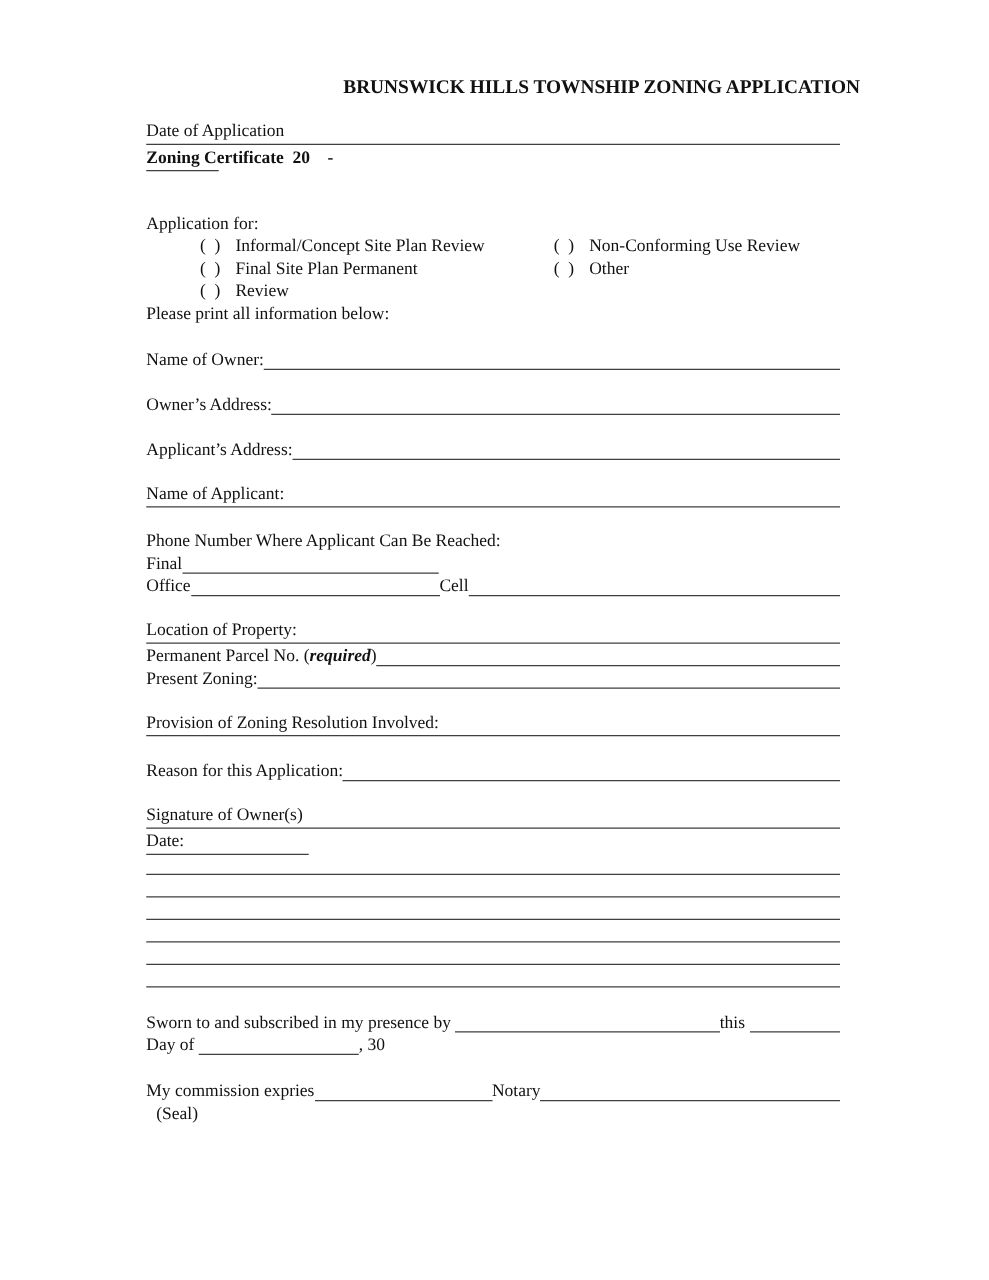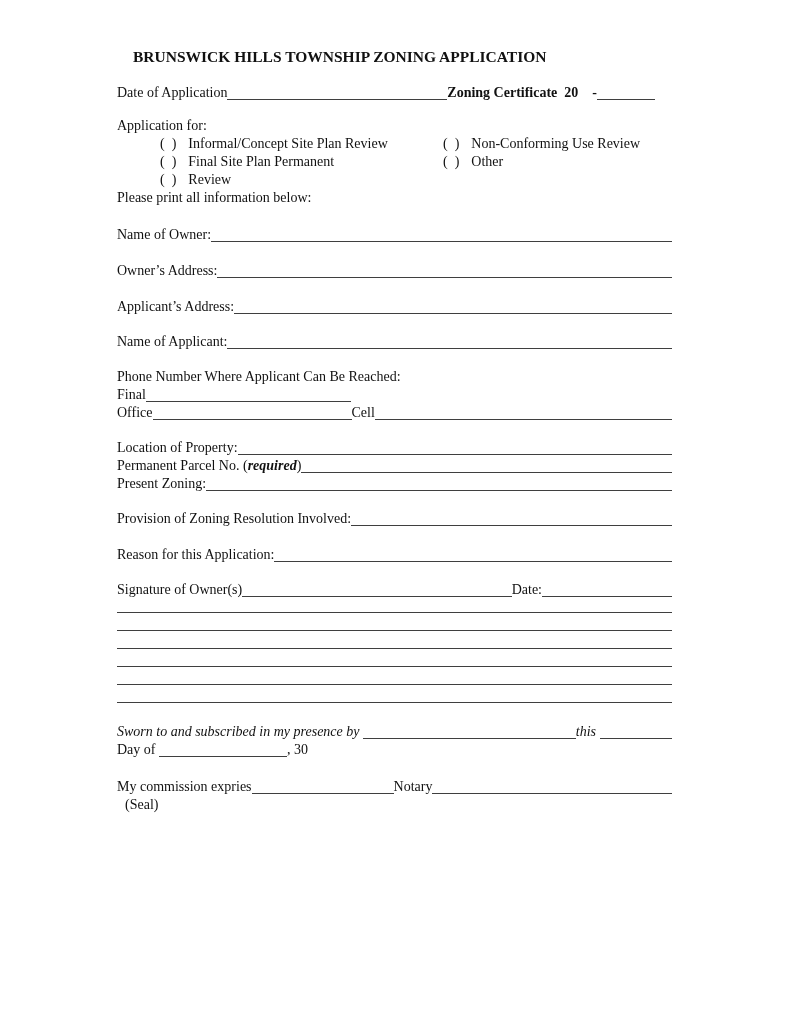--- a/index.html
+++ b/index.html
@@ -11,45 +11,45 @@
     font-family: "Liberation Serif", "DejaVu Serif", serif;
     font-size: 14px;
     line-height: 18px;
     color: #111111;
     box-sizing: border-box;
     padding-left: 117px;
     padding-right: 119px;
     overflow: hidden;
   }
   .title {
-    margin-top: 47px;
+    margin-top: 60px;
     font-size: 15.5px;
     line-height: 20px;
     font-weight: bold;
-    text-align: left;
+    text-align: right;
     position: relative;
     left: 16px;
     white-space: pre;
   }
   .row { display: flex; align-items: stretch; }
   .lbl { white-space: pre; }
   .bold { font-weight: bold; }
   .pre { white-space: pre; }
   .fill {
     flex: 1 1 auto;
     border-bottom: 1px solid #3f3f3f;
     margin-bottom: 2px;
     min-width: 10px;
   }
   .fill.fixed { flex: 0 0 auto; }
   .mt15 { margin-top: 15px; text-align: right; }
-  .mt17 { margin-top: 17px; }
+  .mt17 { margin-top: 17px; flex-direction: column; }
   .mt18 { margin-top: 18px; align-items: flex-end; }
   .mt19 { margin-top: 19px; }
-  .mt20 { margin-top: 20px; font-style: italic; }
+  .mt20 { margin-top: 20px; }
   .cbrow { margin-left: 43px; }
   .cbcol1 { flex: 0 0 283px; display: flex; align-items: stretch; }
   .cbcol2 { flex: 1 1 auto; display: flex; align-items: stretch; }
   .cb { white-space: pre; margin-right: 12px; }
   .rule {
     height: 0;
     border-top: 1px solid #3f3f3f;
     margin-top: 17px;
   }
   .rule.first { margin-top: 13px; }

